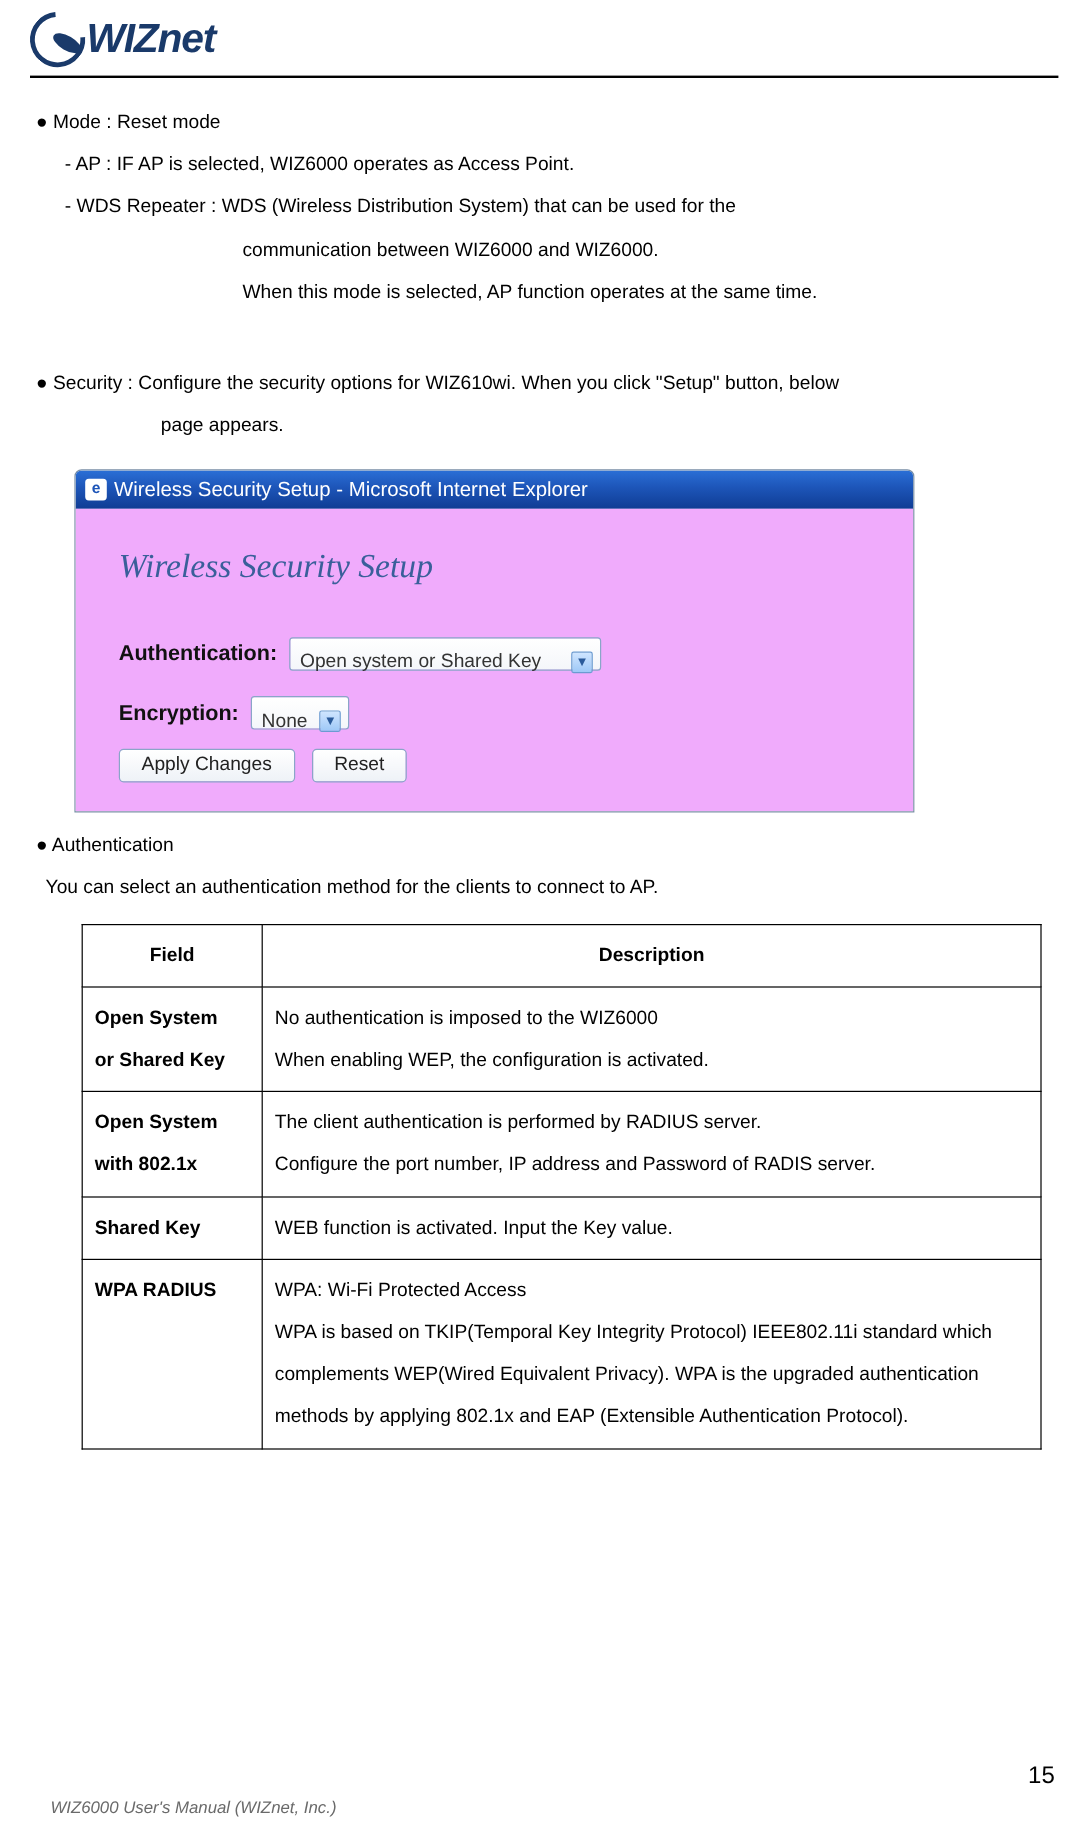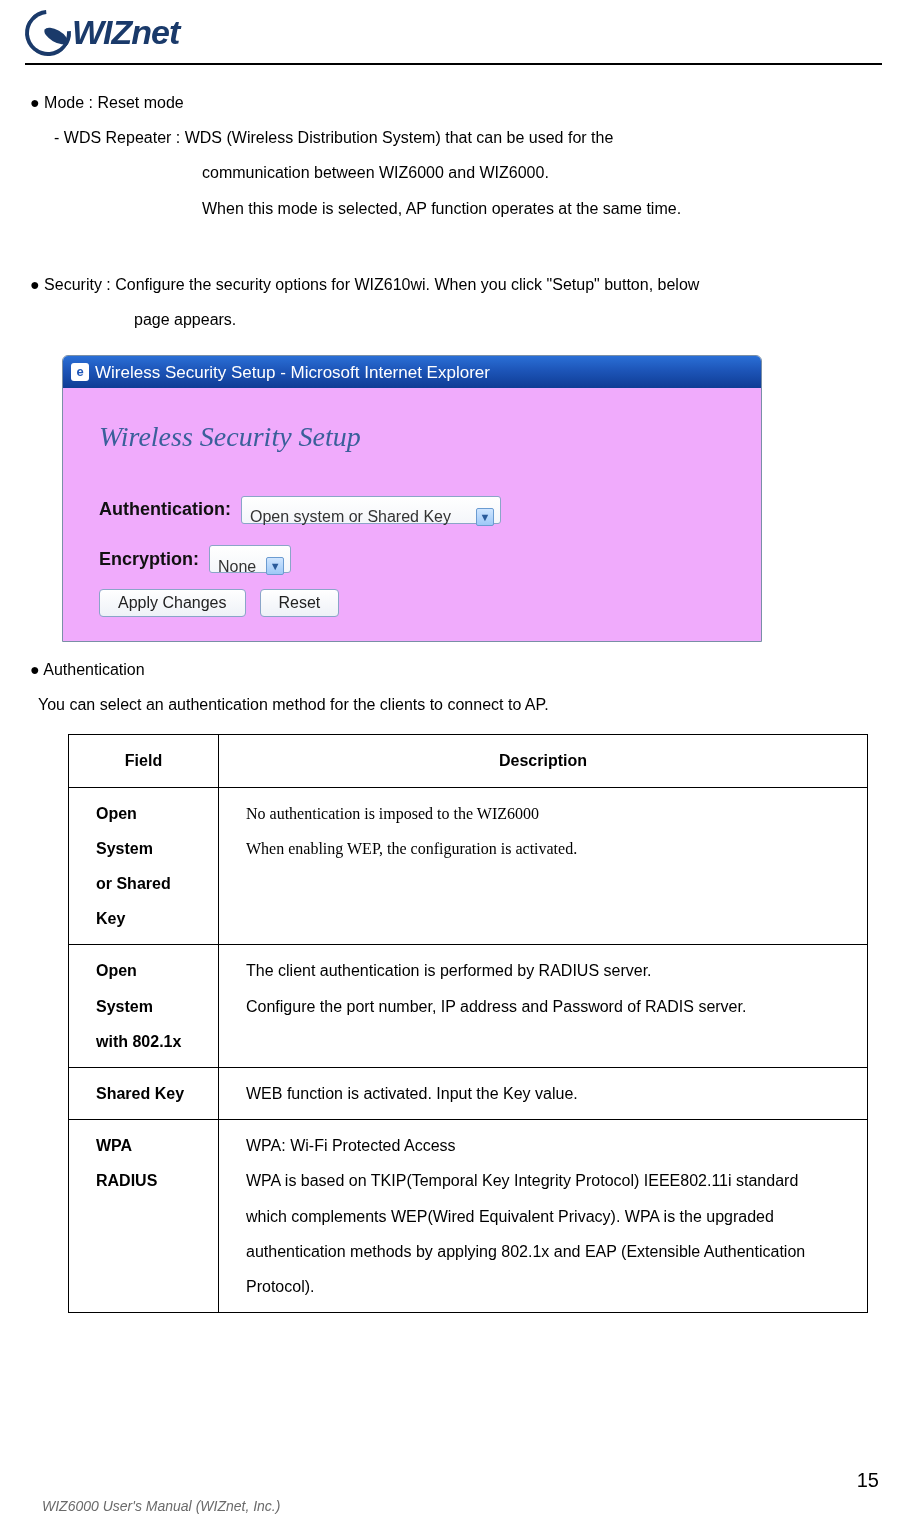--- a/index.html
+++ b/index.html
@@ -107,21 +107,21 @@
 
   
   .auth-table {
     border-collapse: collapse;
     width: 800px;
     margin: 12px 0 0 38px;
     font-size: 16px;
   }
   .auth-table th, .auth-table td {
     border: 1px solid #000;
-    padding: 8px 27px;
+    padding: 8px 10px;
     line-height: 2.2;
     vertical-align: top;
   }
   .auth-table th { text-align: center; font-weight: bold; }
   .auth-table td.fcol { width: 150px; font-weight: bold; }
 
   
   .page-number {
     position: absolute; right: 28px; bottom: 40px; font-size: 20px;
   }
@@ -140,20 +140,23 @@
     <span class="logo-text">WIZnet</span>
   </div>
 </div>
 
 <div class="content">
 
   <div class="bullet-line">
     <span class="bullet-label">● Mode : </span><span>Reset mode</span>
   </div>
 
+  <div class="sub-indent">
+    <span class="bullet-label">- AP : </span><span>IF AP is selected, WIZ6000 operates as Access Point.</span>
+  </div>
 
   <div class="sub-indent">
     <span class="bullet-label">- WDS Repeater : </span><span>WDS (Wireless Distribution System) that can be used for the</span>
   </div>
   <div class="deep-indent">communication between WIZ6000 and WIZ6000.</div>
   <div class="deep-indent">When this mode is selected, AP function operates at the same time.</div>
 
   <br>
 
   <div class="bullet-line">
@@ -208,21 +211,21 @@
     <tbody>
         <tr>
       <th>Field</th>
       <th>Description</th>
     </tr>
     <tr>
       <td class="fcol">
         <span>Open System</span><br>
         <span>or Shared Key</span>
       </td>
-      <td style="white-space:pre-line;font-family:Liberation Serif, serif;">No authentication is imposed to the WIZ6000
+      <td style="white-space:pre-line;">No authentication is imposed to the WIZ6000
 When enabling WEP, the configuration is activated.</td>
     </tr>
     <tr>
       <td class="fcol">
         <span>Open System</span><br>
         <span>with 802.1x</span>
       </td>
       <td style="white-space:pre-line;">The client authentication is performed by RADIUS server.
 Configure the port number, IP address and Password of RADIS server.</td>
     </tr>

